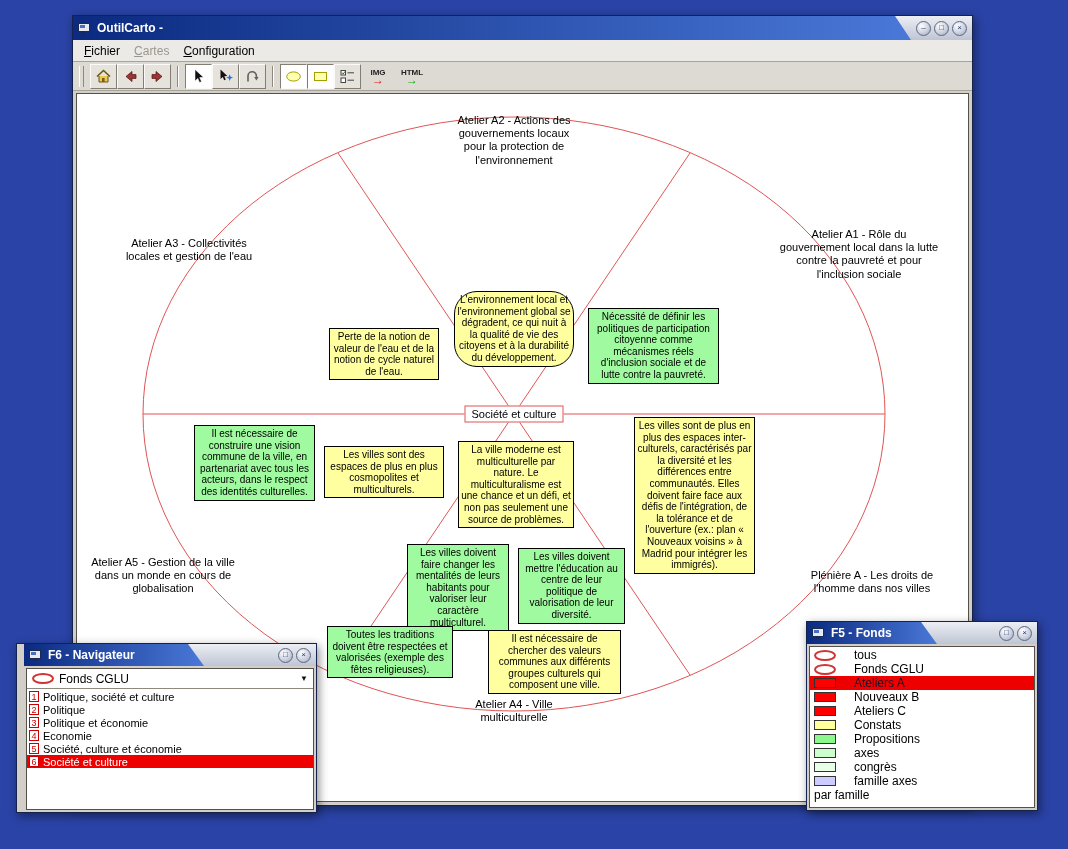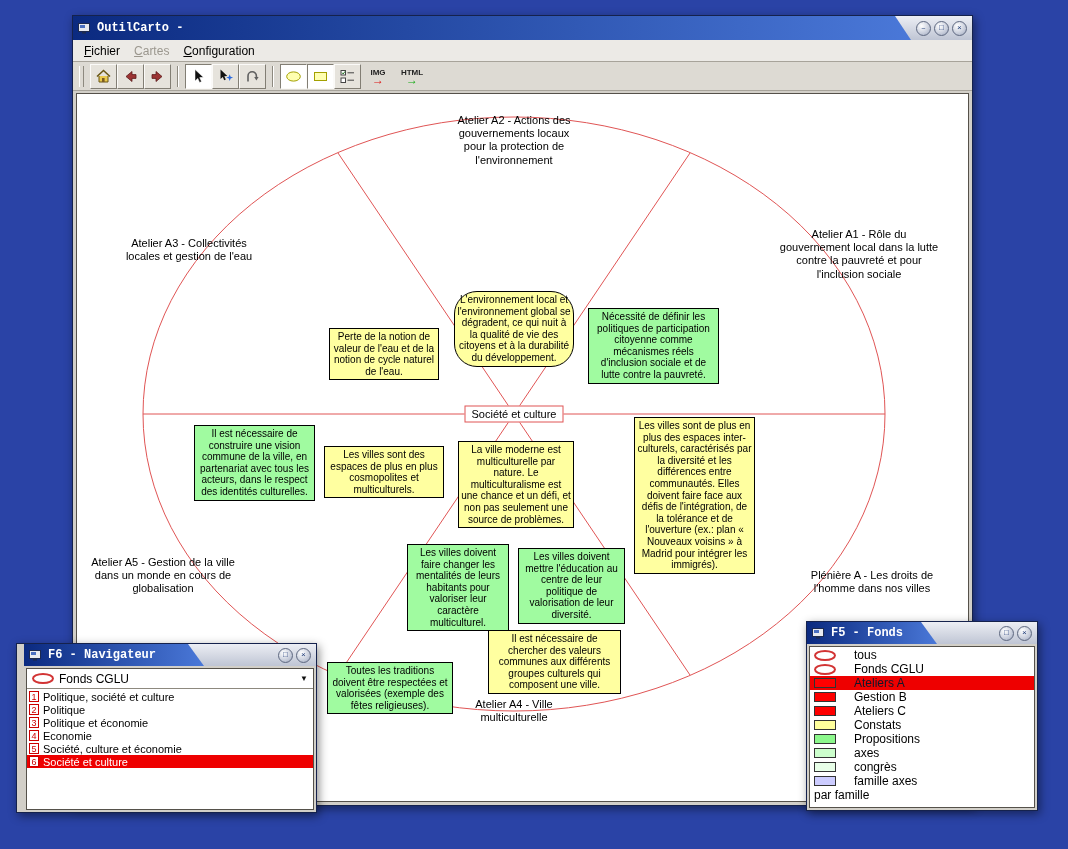--- a/index.html
+++ b/index.html
@@ -2,21 +2,21 @@
 <html style="--desktop-bg: #2a43a6; --tab-dark: #0b2a80; --tab-light: #4a78d8; --map-red: #e05555; --note-yellow: #ffffa0; --note-green: #a0fba0; --selection-red: #ee0000;"><head>
 <meta charset="utf-8">
 <style>
 * { margin:0; padding:0; box-sizing:border-box; }
 html,body { width:1068px; height:849px; overflow:hidden; }
 body { background:var(--desktop-bg,#2a43a6); font-family:"Liberation Sans",sans-serif; position:relative; cursor:default; color:#000; }
 
 .window { position:absolute; background:#d2cfc8; border:1px solid #15224d; box-shadow:2px 3px 9px rgba(0,0,0,.45); display:flex; flex-direction:column; }
 
 
-.titlebar { position:relative; display:flex; align-items:stretch; background:linear-gradient(180deg,#eceef4,#bfc5d4); flex:0 0 24px; height:24px; overflow:hidden;font-family:Liberation Mono, monospace; }
+.titlebar { position:relative; display:flex; align-items:stretch; background:linear-gradient(180deg,#eceef4,#bfc5d4); flex:0 0 24px; height:24px; overflow:hidden; }
 .nav-window .titlebar, .fonds-window .titlebar { flex:0 0 22px; height:22px; }
 .title-tab { display:flex; align-items:center; gap:5px; padding:0 26px 0 5px; color:#fff; font-size:12px; font-weight:bold;
   background:linear-gradient(90deg,var(--tab-dark,#0b2a80),var(--tab-light,#4a78d8));
   clip-path:polygon(0 0, calc(100% - 16px) 0, 100% 100%, 0 100%); white-space:nowrap; }
 .titlebar-buttons { margin-left:auto; display:flex; align-items:center; gap:3px; padding:0 5px; }
 .tb-btn { width:15px; height:15px; border-radius:50%; border:1px solid #5e6880;
   background:radial-gradient(circle at 35% 30%, #ffffff, #c3c9d8 65%, #97a0b6);
   font-size:8px; line-height:1; display:flex; align-items:center; justify-content:center; color:#1c3a78; }
 .win-icon { display:flex; }
 
@@ -188,21 +188,21 @@
     <div id="notes-layer">
         <div class="note" style="left: 252px; top: 234px; width: 110px; background: rgb(255, 255, 160);">Perte de la notion de valeur de l'eau et de la notion de cycle naturel de l'eau.</div>
         <div class="note" style="left: 377px; top: 197px; width: 120px; background: rgb(255, 255, 160); border-radius: 23px;">L'environnement local et l'environnement global se dégradent, ce qui nuit à la qualité de vie des citoyens et à la durabilité du développement.</div>
         <div class="note" style="left: 511px; top: 214px; width: 131px; background: rgb(160, 251, 160);">Nécessité de définir les politiques de participation citoyenne comme mécanismes réels d'inclusion sociale et de lutte contre la pauvreté.</div>
         <div class="note" style="left: 117px; top: 331px; width: 121px; background: rgb(160, 251, 160);">Il est nécessaire de construire une vision commune de la ville, en partenariat avec tous les acteurs, dans le respect des identités culturelles.</div>
         <div class="note" style="left: 247px; top: 352px; width: 120px; background: rgb(255, 255, 160);">Les villes sont des espaces de plus en plus cosmopolites et multiculturels.</div>
         <div class="note" style="left: 381px; top: 347px; width: 116px; background: rgb(255, 255, 160);">La ville moderne est multiculturelle par nature. Le multiculturalisme est une chance et un défi, et non pas seulement une source de problèmes.</div>
         <div class="note" style="left: 557px; top: 323px; width: 121px; background: rgb(255, 255, 160);">Les villes sont de plus en plus des espaces inter-culturels, caractérisés par la diversité et les différences entre communautés. Elles doivent faire face aux défis de l'intégration, de la tolérance et de l'ouverture (ex.: plan « Nouveaux voisins » à Madrid pour intégrer les immigrés).</div>
         <div class="note" style="left: 330px; top: 450px; width: 102px; background: rgb(160, 251, 160);">Les villes doivent faire changer les mentalités de leurs habitants pour valoriser leur caractère multiculturel.</div>
         <div class="note" style="left: 441px; top: 454px; width: 107px; background: rgb(160, 251, 160);">Les villes doivent mettre l'éducation au centre de leur politique de valorisation de leur diversité.</div>
-        <div class="note" style="left: 250px; top: 532px; width: 126px; background: rgb(160, 251, 160); margin-top: 36px;">Toutes les traditions doivent être respectées et valorisées (exemple des fêtes religieuses).</div>
+        <div class="note" style="left: 250px; top: 532px; width: 126px; background: rgb(160, 251, 160);">Toutes les traditions doivent être respectées et valorisées (exemple des fêtes religieuses).</div>
         <div class="note" style="left: 411px; top: 536px; width: 133px; background: rgb(255, 255, 160);">Il est nécessaire de chercher des valeurs communes aux différents groupes culturels qui composent une ville.</div>
       </div>
     <div class="center-label" style="left:437px;top:320px;">Société et culture</div>
   </div>
 </div>
 
 <div class="window nav-window" style="z-index:3;">
   <div class="titlebar">
     <div class="title-tab" style="width:180px;">
       <span class="win-icon">
@@ -280,21 +280,21 @@
         <div class="fonds-row">
           <span class="icon-ellipse"></span>
           <span>Fonds CGLU</span>
         </div>
         <div class="fonds-row selected">
           <span class="icon-rect" style="background: rgb(255, 0, 0);"></span>
           <span>Ateliers A</span>
         </div>
         <div class="fonds-row">
           <span class="icon-rect" style="background: rgb(255, 0, 0);"></span>
-          <span>Gestion B</span>
+          <span>Nouveaux B</span>
         </div>
         <div class="fonds-row">
           <span class="icon-rect" style="background: rgb(255, 0, 0);"></span>
           <span>Ateliers C</span>
         </div>
         <div class="fonds-row">
           <span class="icon-rect" style="background: rgb(255, 255, 156);"></span>
           <span>Constats</span>
         </div>
         <div class="fonds-row">

